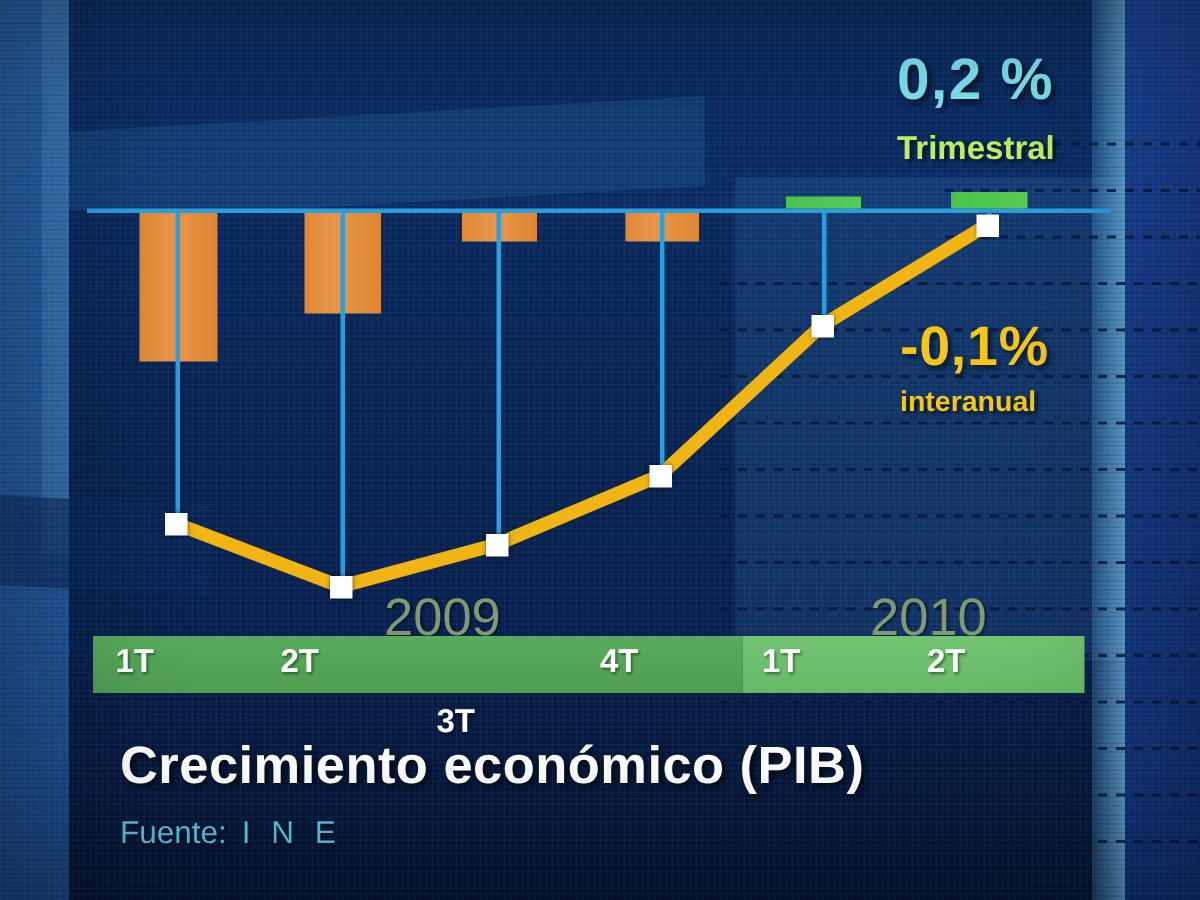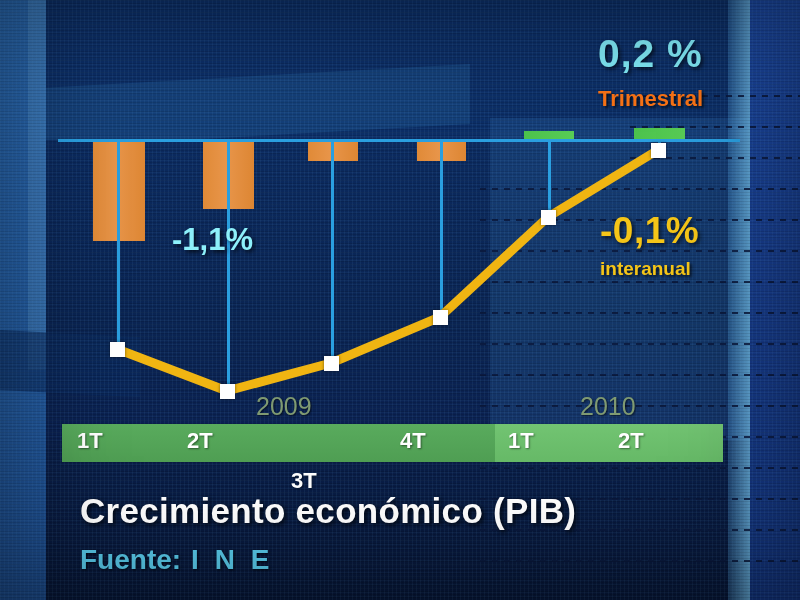--- a/index.html
+++ b/index.html
@@ -50,46 +50,46 @@
   .bar-pos{position:absolute;background:linear-gradient(to right,#4cc24c,#58cc55);}
   .stem{position:absolute;width:3px;background:#2a9fe0;}
   .marker{position:absolute;width:15px;height:15px;background:#ffffff;
           box-shadow:0 0 3px rgba(0,0,0,.5);}
   svg.line{position:absolute;left:0;top:0;width:800px;height:600px;overflow:visible;}
 
   
   .lbl{position:absolute;white-space:nowrap;}
   .big-cyan{color:#7fe8f5;font-size:39px;font-weight:bold;
             text-shadow:2px 2px 4px rgba(0,0,0,.7);letter-spacing:1px;}
-  .sub-cyan{color:#f97316;font-size:22px;font-weight:bold;
+  .sub-cyan{color:#bef264;font-size:22px;font-weight:bold;
             text-shadow:2px 2px 3px rgba(0,0,0,.7);}
   .big-yellow{color:#f5c518;font-size:37px;font-weight:bold;
               text-shadow:2px 2px 4px rgba(0,0,0,.7);letter-spacing:0.5px;}
   .sub-yellow{color:#f5c518;font-size:19px;font-weight:bold;
               text-shadow:2px 2px 3px rgba(0,0,0,.7);text-align:center;}
   .annot-cyan{color:#8df0fa;font-size:31px;font-weight:bold;
               text-shadow:2px 2px 4px rgba(0,0,0,.75);}
   .annot-yellow{color:#f0bd14;font-size:31px;font-weight:bold;
                 text-shadow:2px 2px 4px rgba(0,0,0,.75);}
 
   
-  .yearlbl{position:absolute;color:#7f9a72;font-size:25px;
+  .yearlbl{position:absolute;color:#7f9a72;font-size:35px;
            text-shadow:1px 1px 2px rgba(0,0,0,.6);}
   .qband{position:absolute;top:424px;height:38px;}
   .qband.y2009{left:62px;width:433px;background:linear-gradient(to bottom,#59ab5d,#4f9e53);}
   .qband.y2010{left:495px;width:228px;background:linear-gradient(to bottom,#72c472,#66b967);}
   .qlbl{position:absolute;top:428px;color:#ffffff;font-size:22px;font-weight:bold;
         text-align:left;text-shadow:1px 1px 2px rgba(0,0,0,.45);}
 
   
   .title{position:absolute;left:80px;top:491px;color:#ffffff;
          font-size:35px;font-weight:bold;letter-spacing:.3px;
          text-shadow:2px 2px 5px rgba(0,0,0,.8);}
   .source{position:absolute;left:80px;top:544px;color:#58c8e8;
-          font-size:28px;font-weight:bold;text-shadow:1px 1px 3px rgba(0,0,0,.7);}
+          font-size:21px;font-weight:normal;text-shadow:1px 1px 3px rgba(0,0,0,.7);}
   .source .ine{letter-spacing:4px;padding-left:10px;}
 </style>
 </head>
 <body>
 
 <div id="stage">
 
   <div class="bg-base"></div>
   <div class="bg-diag1"></div>
   <div class="bg-dark-upper"></div>
@@ -153,21 +153,20 @@
         <div class="marker" style="left: 651px; top: 143px;"></div>
       </div>
   </div>
 
   <div class="lbl big-cyan" style="left:598px;top:32px;">0,2 %</div>
   <div class="lbl sub-cyan" style="left:598px;top:86px;">Trimestral</div>
 
   <div class="lbl big-yellow" style="left:600px;top:210px;">-0,1%</div>
   <div class="lbl sub-yellow" style="left:600px;top:258px;">interanual</div>
 
-  <div class="lbl annot-cyan" style="left:172px;top:222px;">-1,1%</div>
 
   <div class="yearlbl" style="left:256px;top:392px;">2009</div>
   <div class="yearlbl" style="left:580px;top:392px;">2010</div>
 
   <div class="qband y2009"></div>
   <div class="qband y2010"></div>
   <div id="qlabels">
       <div class="qlbl" style="left: 77px; width: 80px;">1T</div>
       <div class="qlbl" style="left: 187px; width: 80px;">2T</div>
       <div class="qlbl" style="left: 291px; width: 80px; margin-top: 40px;">3T</div>

